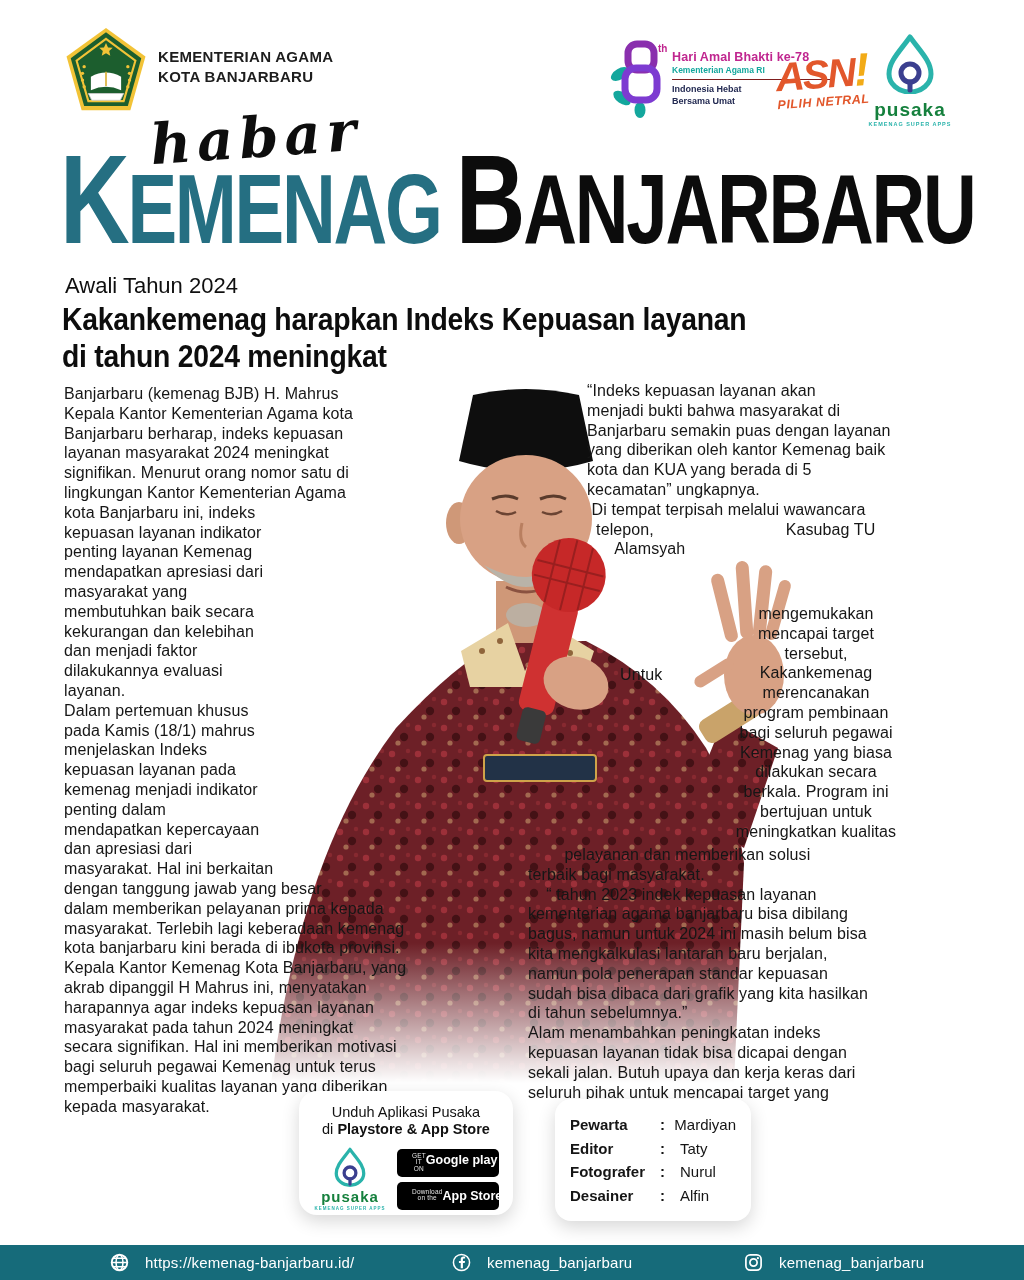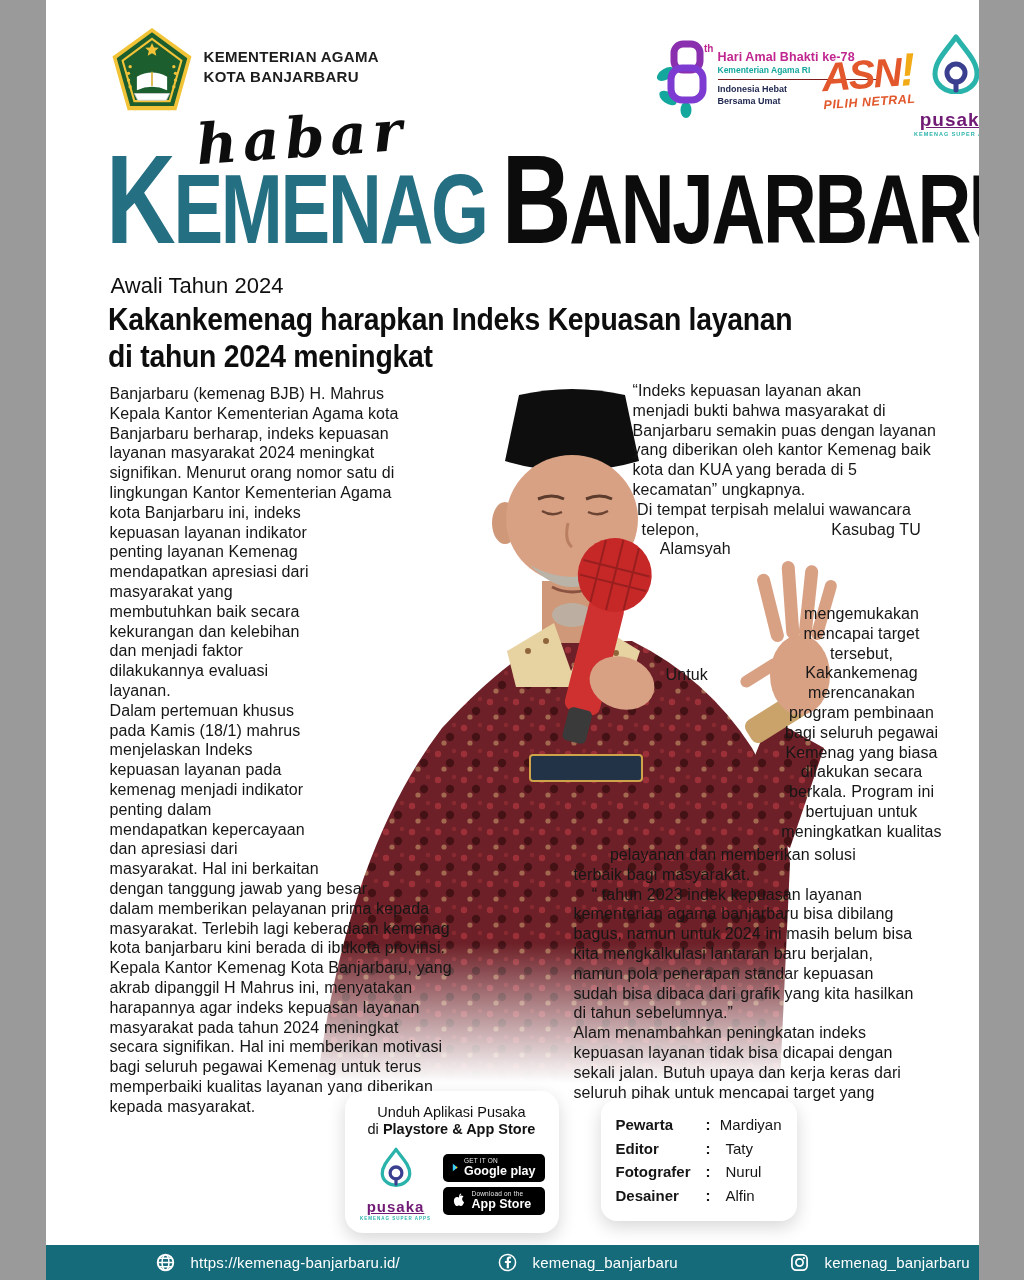--- a/index.html
+++ b/index.html
@@ -1,18 +1,18 @@
 <!DOCTYPE html>
 <html><head>
 <meta charset="utf-8">
 <style>
   * { margin:0; padding:0; box-sizing:border-box; }
   html,body { background:#9a9a9a; }
   .page {
-    position:relative; width:933px; height:1280px; margin:0 auto;
+    position:relative; width:1024px; height:1280px; margin:0 auto;
     background:#ffffff; overflow:hidden;
     font-family:"Liberation Sans", sans-serif; color:#1a1a1a;
   }
   
   .kemenag-logo { position:absolute; left:64px; top:26px; }
   .ministry-name {
     position:absolute; left:158px; top:47px;
     font-size:15px; font-weight:700; line-height:1.32; letter-spacing:.3px;
     white-space:pre-line; color:#1d1d1d;
   }
@@ -20,21 +20,21 @@
   .hab-mark { position:absolute; left:0; top:0; }
   .hab-text { position:absolute; left:62px; top:10px; width:160px; }
   .hab-title { font-size:12.5px; font-weight:800; color:#c0268f; letter-spacing:.1px; }
   .hab-sub { font-size:8.5px; font-weight:700; color:#14a79d; margin-top:1px; border-bottom:1px solid #7f1d1d; padding-bottom:4px; }
   .hab-tagline { font-size:9px; font-weight:700; color:#232a52; margin-top:4px; line-height:1.3; white-space:pre-line; }
   .asn-logo { position:absolute; left:772px; top:52px; transform:rotate(-4deg); width:100px; text-align:center; }
   .asn-main { font-size:40px; font-weight:900; font-style:italic; color:#e2572b; letter-spacing:-2px; line-height:.9; }
   .asn-bang { color:#f2ab17; font-size:46px; }
   .asn-sub { font-size:12.5px; font-weight:800; font-style:italic; color:#e2572b; letter-spacing:.5px; margin-top:2px; }
   .pusaka-logo { position:absolute; left:868px; top:34px; width:84px; text-align:center; }
-  .pusaka-word { font-size:19px; font-weight:600; color:#701a75; letter-spacing:1px; line-height:1; margin-top:12px;text-decoration:underline; }
+  .pusaka-word { font-size:19px; font-weight:600; color:#15803d; letter-spacing:1px; line-height:1; margin-top:2px; }
   .pusaka-tag { font-size:5.5px; font-weight:700; color:#2ab3ab; letter-spacing:1px; margin-top:2px; }
   
   .habar-script {
     position:absolute; left:150px; top:104px;
     font-family:"DejaVu Serif", serif; font-style:italic; font-weight:700;
     font-size:56px; letter-spacing:6px; color:#0d0d0d; transform:rotate(-4deg);
   }
   .brand-row {
     position:absolute; left:60px; top:136px; white-space:nowrap;
     font-weight:700; letter-spacing:-3px; line-height:1;
@@ -57,36 +57,36 @@
   }
   .col-left { left:64px; top:384px; width:446px; }
   .col-right-top { left:578px; top:381px; width:420px;margin-left:9px; }
   .word-untuk { left:620px; top:665px; }
   .col-right-mid { left:690px; top:604px; width:252px; text-align:center; }
   .col-right-bottom { left:528px; top:845px; width:456px; }
   .photo { position:absolute; left:256px; top:383px; z-index:1; }
   
   .promo-card {
     position:absolute; left:299px; top:1091px; width:214px;
-    background:#fff; border-radius:18px; padding:13px 10px 12px;
+    background:#fff; border-radius:18px; padding:13px 10px 4px;
     box-shadow:0 6px 18px rgba(0,0,0,.16); z-index:4; text-align:center;
   }
   .promo-line1 { font-size:14.5px; color:#111; }
   .promo-line2 { font-size:14.5px; color:#111; margin-top:1px; }
   .promo-line2 b { font-weight:800; }
   .promo-row { display:flex; align-items:center; justify-content:center; gap:10px; margin-top:10px; }
   .promo-pusaka { display:flex; flex-direction:column; align-items:center; width:74px; }
   .promo-pusaka .pusaka-word { font-size:15px; }
   .promo-pusaka .pusaka-tag { font-size:4.5px; }
   .badge-col { display:flex; flex-direction:column; gap:5px; }
   .store-badge {
     display:flex; align-items:center; gap:6px; background:#000; color:#fff;
     border-radius:5px; padding:3px 9px; width:102px; height:28px; cursor:pointer;
   }
-  .store-badge .txt { display:flex; flex-direction:column; align-items:flex-start; line-height:1; }
+  .store-badge .txt { display:flex; flex-direction:row; align-items:flex-start; line-height:1; }
   .store-badge .small { font-size:6.5px; letter-spacing:.2px; opacity:.9; }
   .store-badge .big { font-size:12.5px; font-weight:700; margin-top:1px; white-space:nowrap; }
   
   .credits-card {
     position:absolute; left:555px; top:1099px; width:196px;
     background:#fff; border-radius:16px; padding:17px 15px;
     box-shadow:0 6px 18px rgba(0,0,0,.16); z-index:4;
   }
   .credit-row { display:flex; font-size:15px; margin-bottom:6.5px; color:#151515; }
   .credit-row:last-child { margin-bottom:0;align-items:flex-end; }

